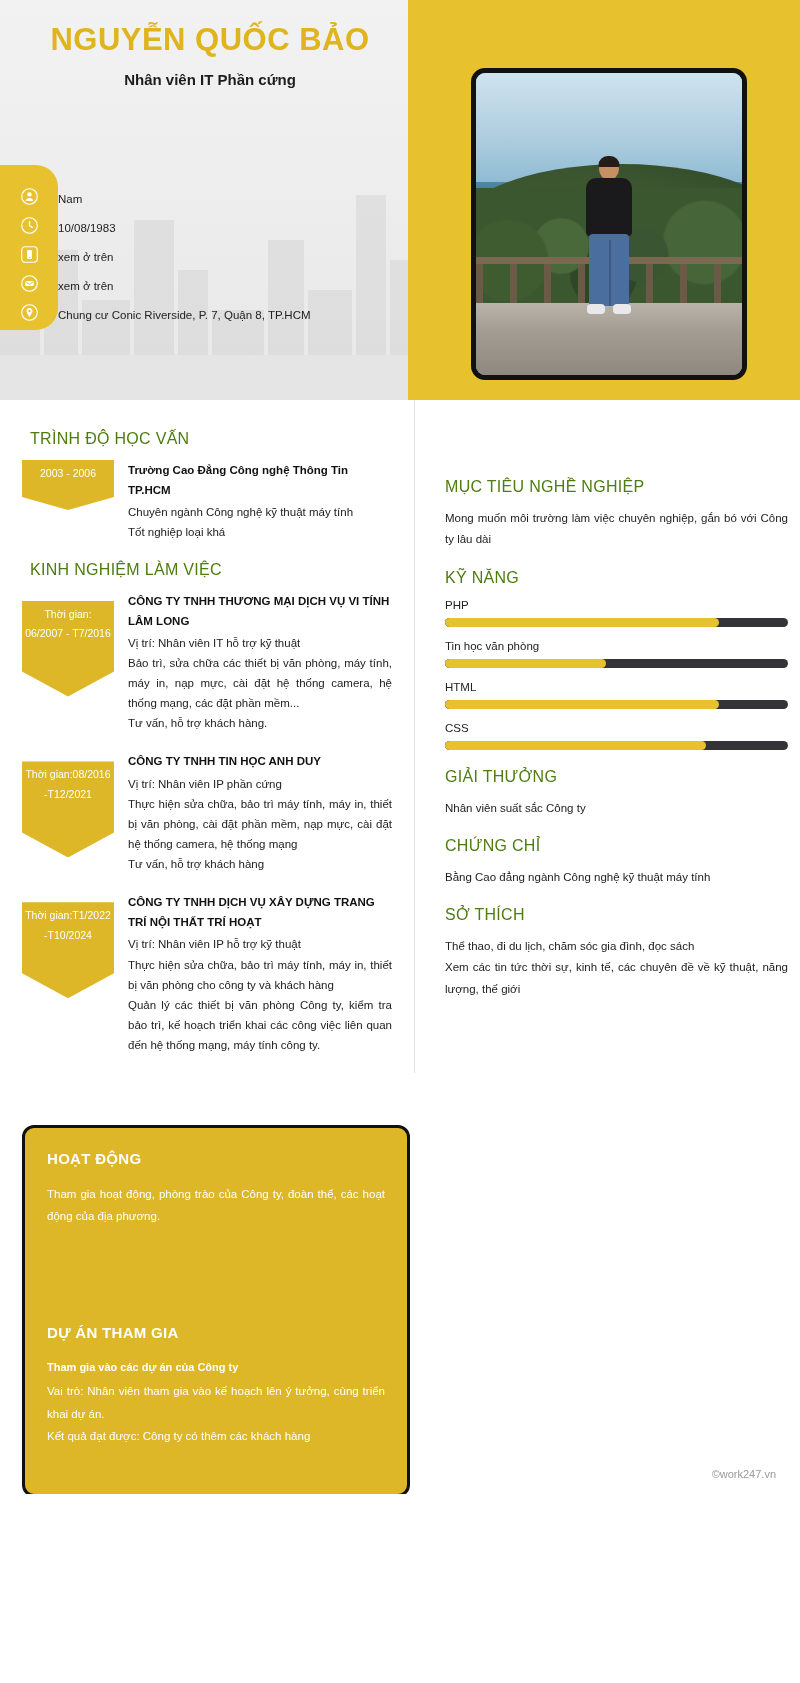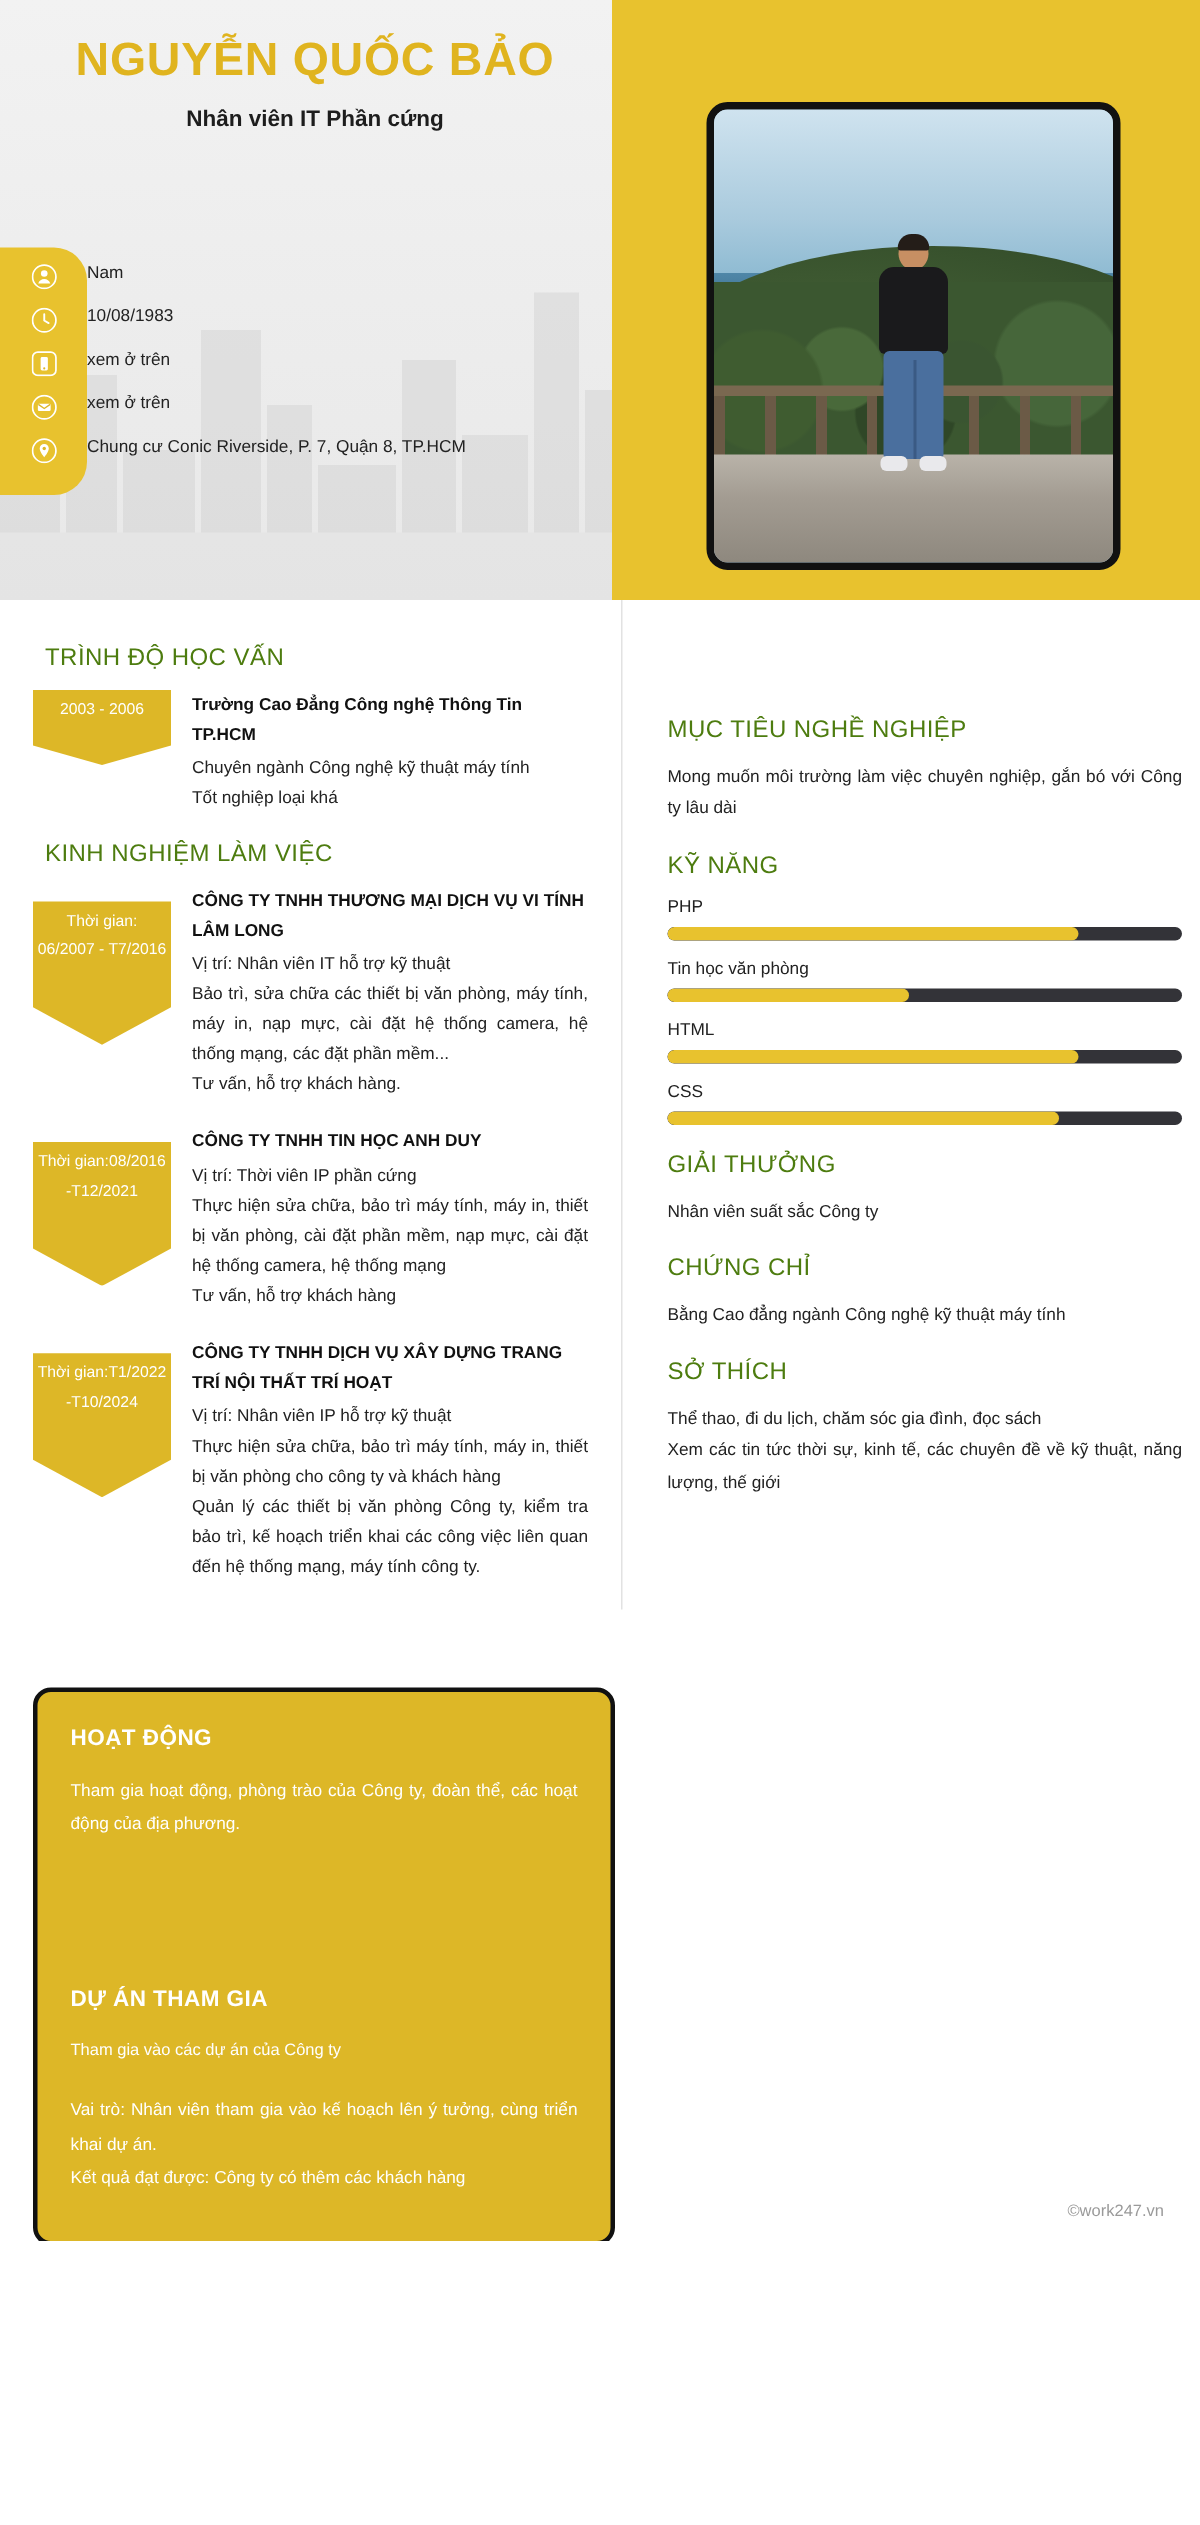--- a/index.html
+++ b/index.html
@@ -72,21 +72,21 @@
     z-index: 4;
   }
   .contact-list {
     position: absolute;
     left: 0; top: 176px;
     width: 420px;
     z-index: 6;
   }
   .contact-row {
     display: flex;
-    align-items: flex-start;
+    align-items: flex-end;
     height: 29px;
   }
   .contact-ic {
     width: 58px;
     display: flex;
     align-items: center;
     justify-content: center;
     flex: 0 0 58px;
   }
   .contact-ic svg { display:block; }
@@ -249,23 +249,23 @@
   .yb-title.second { margin-top: 96px; }
   .yb-text {
     color: #ffffff;
     font-size: 11.5px;
     line-height: 1.95;
     text-align: justify;
   }
   .yb-sub {
     color: #ffffff;
     font-size: 11px;
-    font-weight: normal;
+    font-weight: bold;
     line-height: 1.95;
-    margin-bottom: 18px;
+    margin-bottom: 2px;
   }
 
   
   .footer {
     position: absolute;
     right: 24px; bottom: 14px;
     font-size: 11px;
     color: #9a9a9a;
   }
 </style>
@@ -415,21 +415,21 @@
           <div class="ent-line">Vị trí: Nhân viên IT hỗ trợ kỹ thuật</div>
           <div class="ent-line ent-just">Bảo trì, sửa chữa các thiết bị văn phòng, máy tính, máy in, nạp mực, cài đặt hệ thống camera, hệ thống mạng, các đặt phần mềm...</div>
           <div class="ent-line">Tư vấn, hỗ trợ khách hàng.</div>
         </div>
       </div>
 
       <div class="entry">
         <div class="badge tall">Thời gian:08/2016 -T12/2021</div>
         <div class="entry-body">
           <div class="ent-title">CÔNG TY TNHH TIN HỌC ANH DUY</div>
-          <div class="ent-line">Vị trí: Thời viên IP phần cứng</div>
+          <div class="ent-line">Vị trí: Nhân viên IP phần cứng</div>
           <div class="ent-line ent-just">Thực hiện sửa chữa, bảo trì máy tính, máy in, thiết bị văn phòng, cài đặt phần mềm, nạp mực, cài đặt hệ thống camera, hệ thống mạng</div>
           <div class="ent-line">Tư vấn, hỗ trợ khách hàng</div>
         </div>
       </div>
 
       <div class="entry">
         <div class="badge tall">Thời gian:T1/2022 -T10/2024</div>
         <div class="entry-body">
           <div class="ent-title">CÔNG TY TNHH DỊCH VỤ XÂY DỰNG TRANG TRÍ NỘI THẤT TRÍ HOẠT</div>
           <div class="ent-line">Vị trí: Nhân viên IP hỗ trợ kỹ thuật</div>

